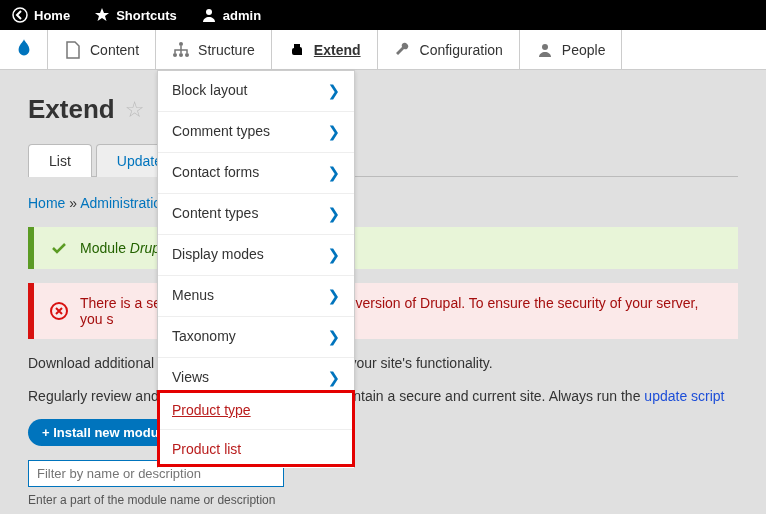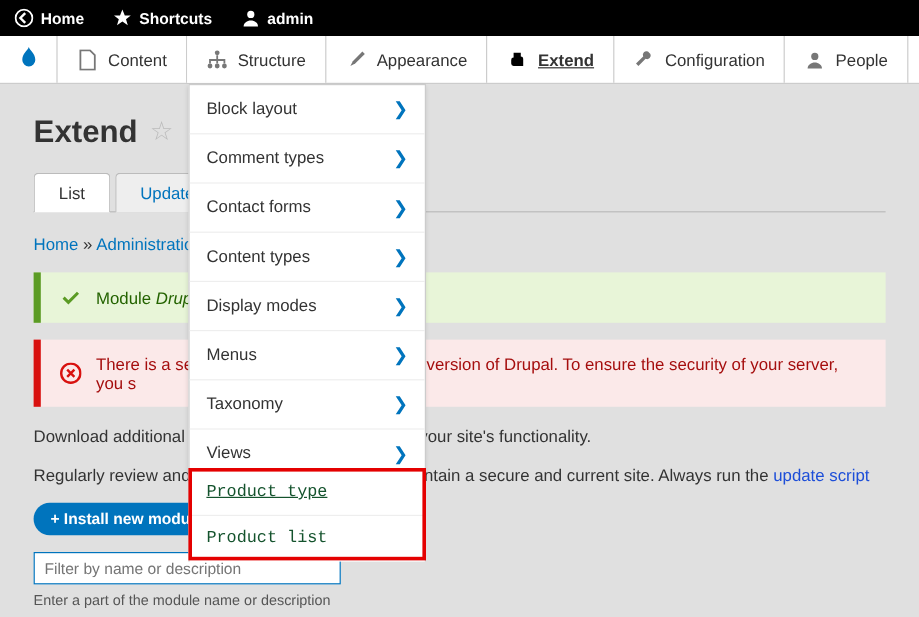--- a/index.html
+++ b/index.html
@@ -44,21 +44,21 @@
 .help-text { font-size: 12px; color: #555; }
 
 
 .dropdown { position: absolute; top: 70px; left: 157px; width: 198px; background: #fff; border: 1px solid #ccc; box-shadow: 0 2px 4px rgba(0,0,0,0.15); z-index: 10; }
 .dd-item { padding: 11px 14px; border-top: 1px solid #eee; display: flex; justify-content: space-between; align-items: flex-start; cursor: pointer; font-size: 14px; color: #333; }
 .dd-item:first-child { border-top: none; }
 .chev { color: #0074bd; font-size: 15px; }
 
 .highlight-box { position: absolute; top: 390px; left: 157px; width: 198px; height: 77px; border: 3px solid #e40000; z-index: 11; pointer-events: none; }
 .highlight-items { position: absolute; top: 390px; left: 157px; width: 198px; background: #fff; border-left: 1px solid #ccc; border-right: 1px solid #ccc; z-index: 10; }
-.hl-item { padding: 11px 14px; border-top: 1px solid #eee; cursor: pointer; font-size: 14px; color: #14532d; font-family: Liberation Mono, monospace; }
+.hl-item { padding: 11px 14px; border-top: 1px solid #eee; cursor: pointer; font-size: 14px; color: #b91c1c; }
 .hl-item.underlined { text-decoration: underline; }
 </style>
 </head>
 <body>
 
 <div class="topbar">
   <div class="topbar-item">
     <span class="topbar-icon">
         <svg viewBox="0 0 16 16" fill="#fff">
           <circle cx="8" cy="8" r="7" fill="none" stroke="#fff" stroke-width="1.5"></circle>
@@ -101,26 +101,20 @@
   <div class="tab hover">
     <span class="tab-icon"><svg viewBox="0 0 18 18" fill="#777">
           <circle cx="9" cy="3" r="2"></circle>
           <circle cx="3" cy="14" r="2"></circle>
           <circle cx="9" cy="14" r="2"></circle>
           <circle cx="15" cy="14" r="2"></circle>
           <path d="M9 5v4M9 9H3v3M9 9v3M9 9h6v3" fill="none" stroke="#777" stroke-width="1.5"></path>
         </svg></span>
     <span class="tab-label">Structure</span>
   </div>
-  <div class="tab">
-    <span class="tab-icon"><svg viewBox="0 0 18 18" fill="#777">
-          <path d="M14 2l2 2-8 8-4 2 2-4z"></path>
-        </svg></span>
-    <span class="tab-label">Appearance</span>
-  </div>
   <div class="tab active">
     <span class="tab-icon"><svg viewBox="0 0 18 18" fill="#000">
           <path d="M6 3h6v3a2 2 0 012 2v6H6a2 2 0 01-2-2V9a2 2 0 012-2z"></path>
         </svg></span>
     <span class="tab-label">Extend</span>
   </div>
   <div class="tab">
     <span class="tab-icon"><svg viewBox="0 0 18 18" fill="#777">
           <path d="M14 4a3 3 0 01-4 4l-6 6-2-2 6-6a3 3 0 014-4z"></path>
         </svg></span>

